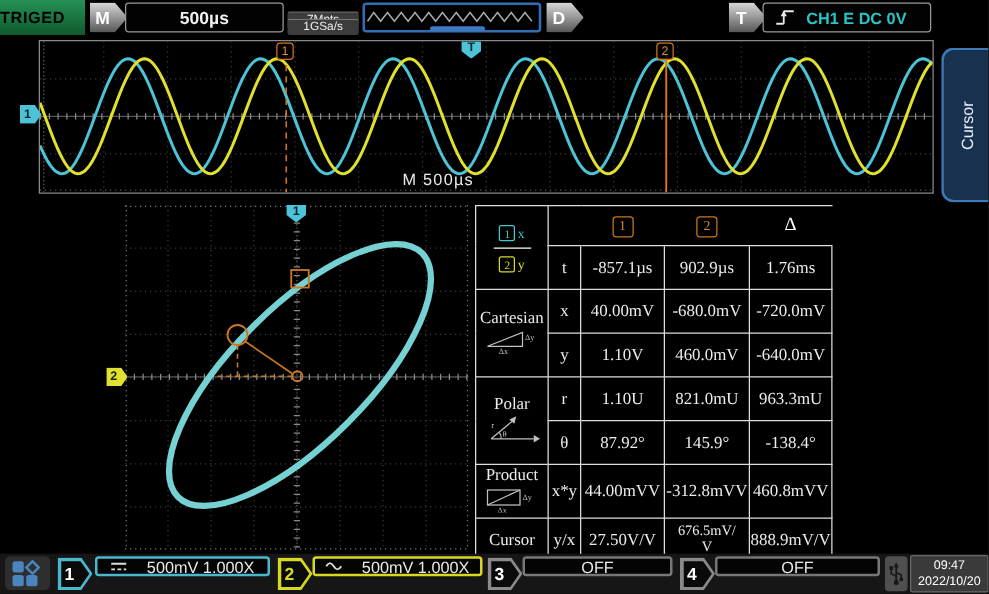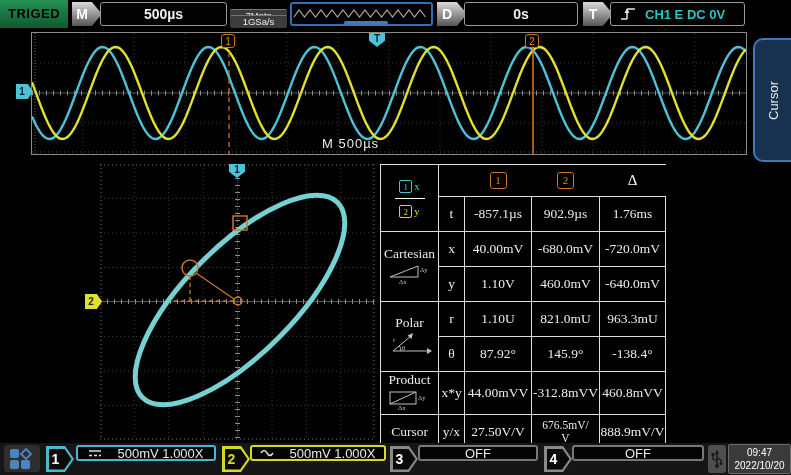--- a/index.html
+++ b/index.html
@@ -1,21 +1,21 @@
 <!DOCTYPE html>
 <html><head>
 <meta charset="utf-8">
 <style>
   html,body{margin:0;padding:0;background:#222;}
   #screen{position:relative;width:791px;height:475px;background:#000;overflow:hidden;
           font-family:"Liberation Sans",sans-serif;-webkit-font-smoothing:antialiased;}
   .abs{position:absolute;}
   
   .trig-status{left:0;top:0;width:68px;height:28px;background:linear-gradient(180deg,#259153,#0e5a2e);
-Imagine     color:#fff;font-weight:bold;font-size:13px;text-align:center;line-height:28px;letter-spacing:.5px;}
+Imagine     color:#fff;font-weight:bold;font-size:13px;line-height:28px;letter-spacing:.5px;}
   .badge{top:2px;width:30px;height:24px;background:linear-gradient(180deg,#d8d8d8,#565656);
      clip-path:polygon(0 0,66% 0,100% 50%,66% 100%,0 100%);color:#fff;font-weight:bold;
      font-size:14px;text-align:left;}
   .badge span{display:block;width:20px;text-align:center;line-height:24px;}
   .vbox{top:2px;height:24px;background:#020202;border:1px solid #9a9a9a;border-radius:3px;
      color:#f0f0f0;font-size:14px;display:flex;align-items:center;justify-content:center;box-sizing:border-box;font-weight:bold;}
   .minibox{left:230px;width:57px;height:12px;background:#3c3c3c;border-top:1px solid #777;border-radius:2px;
      color:#eee;font-size:9.5px;text-align:center;line-height:12px;}
   .preview{left:290px;top:2px;width:143px;height:24px;background:#000;border:2px solid #2f6fb5;border-radius:3px;box-sizing:border-box;}
   .pv-notch{position:absolute;left:52px;bottom:-1px;width:44px;height:4px;background:#3f7ac0;border-radius:2px;}
@@ -86,21 +86,20 @@
   <div class="abs preview">
     <svg id="preview-svg" width="139" height="20">
         <path d="M2,13L7.0,6L12.5,13L18.0,6L23.5,13L29.0,6L34.5,13L40.0,6L45.5,13L51.0,6L56.5,13L62.0,6L67.5,13L73.0,6L78.5,13L84.0,6L89.5,13L95.0,6L100.5,13L106.0,6L111.5,13L117.0,6L122.5,13L128.0,6L133.5,13" fill="none" stroke="#aaa" stroke-width="1.2"></path>
       </svg>
     <div class="pv-notch"></div>
   </div>
 
   <div class="abs badge" style="left:437px">
       <span>D</span>
     </div>
-  <div class="abs vbox" style="left:464px;width:114px">0s</div>
 
   <div class="abs badge" style="left:583px">
       <span>T</span>
     </div>
   <div class="abs vbox" style="left:610px;width:135px;justify-content:flex-start;padding-left:8px">
     <svg width="18" height="16" viewBox="0 0 18 16">
       <path d="M2,13 H8 M8,13 V3 M8,3 H16" stroke="#e8e8e8" stroke-width="1.5" fill="none"></path>
       <polygon points="5.5,7 10.5,7 8,2.5" fill="#e8e8e8"></polygon>
     </svg>
     <span class="trig-text">CH1 E DC 0V</span>

